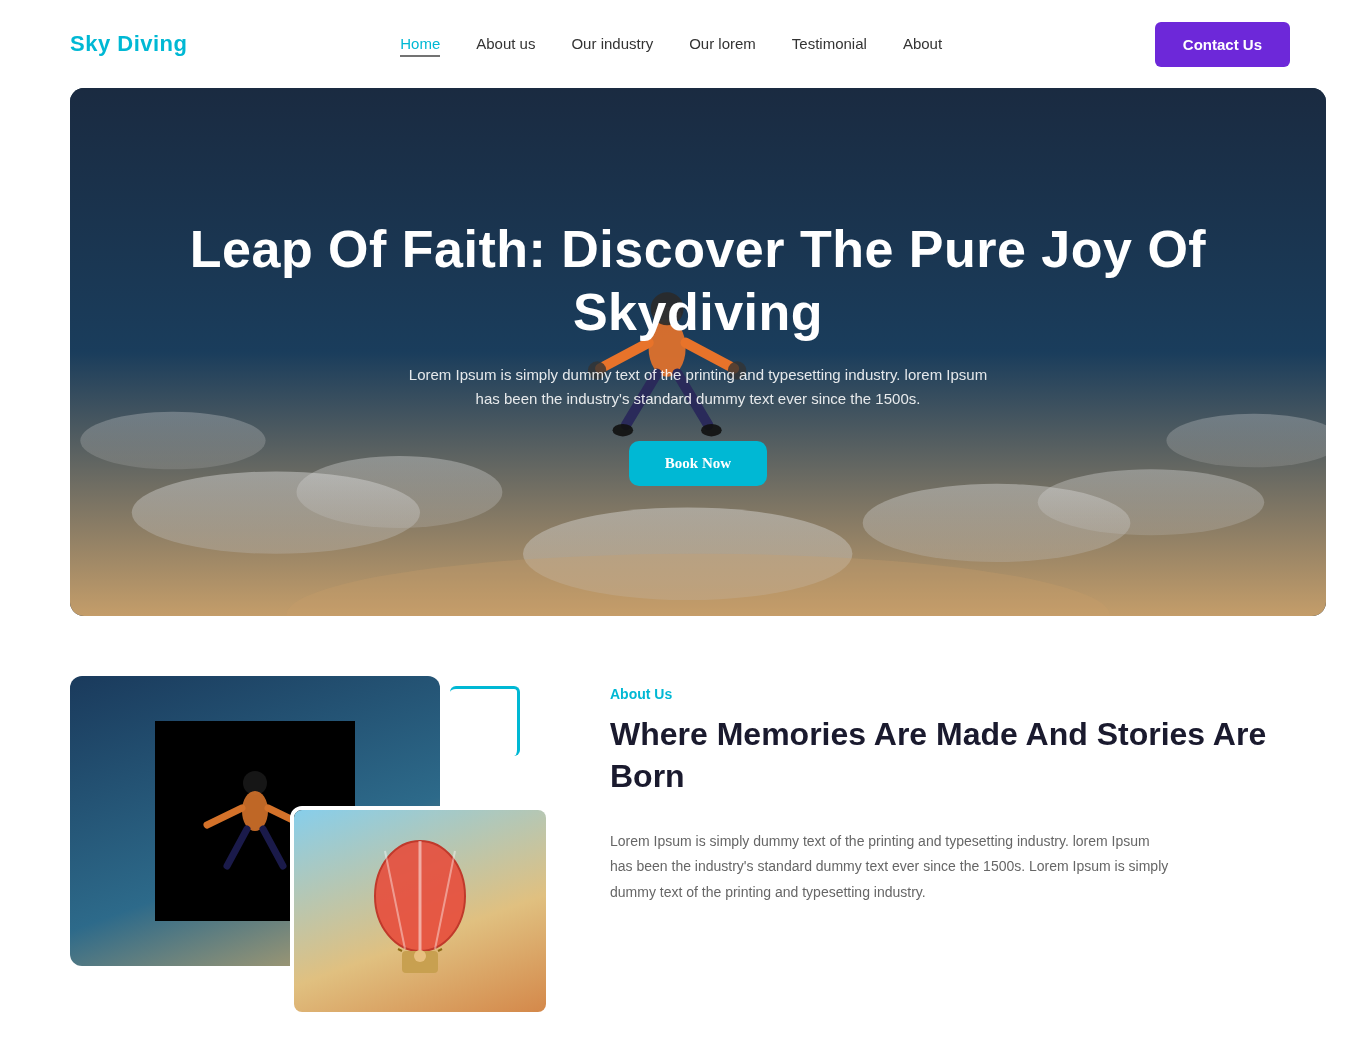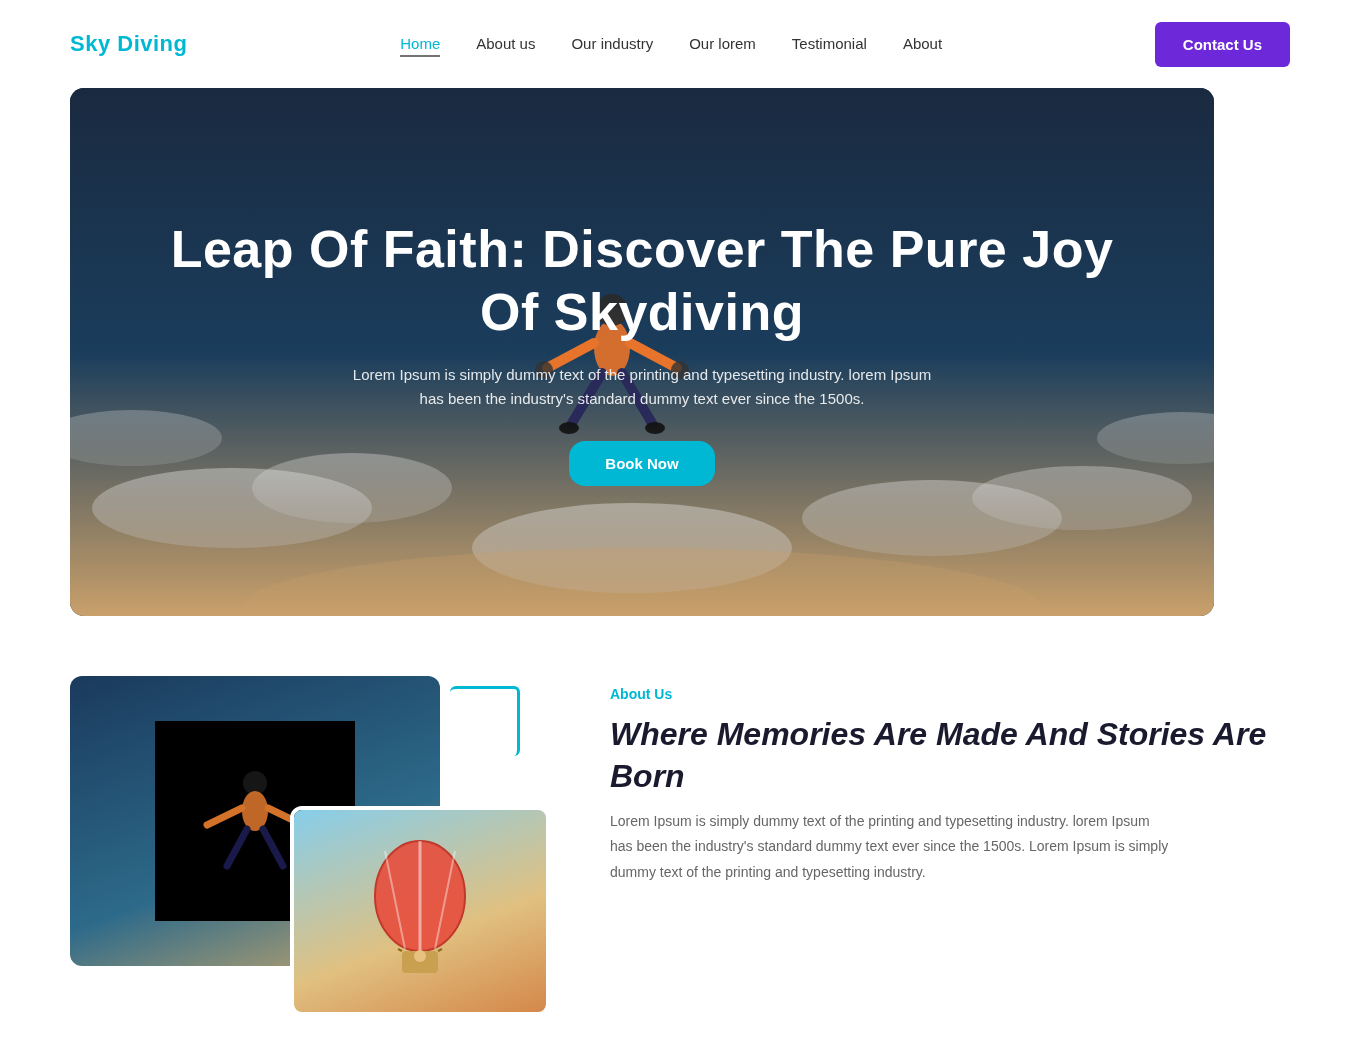--- a/index.html
+++ b/index.html
@@ -63,21 +63,21 @@
       border-radius: 6px;
       padding: 14px 28px;
       font-size: 15px;
       font-weight: 600;
       cursor: pointer;
     }
 
     
     .hero {
       position: relative;
-      width: 1144px;
+      width: 1256px;
       margin: 0 70px;
       height: 528px;
       border-radius: 14px;
       overflow: hidden;
       background: linear-gradient(rgba(20,40,60,0.55), rgba(20,40,60,0.55)),
         radial-gradient(ellipse at 60% 40%, #2d6a8a 0%, #1a3a55 40%, #0d1f2d 100%);
       display: flex;
       flex-direction: column;
       align-items: center;
       justify-content: center;
@@ -112,25 +112,26 @@
       color: rgba(255,255,255,0.88);
       max-width: 580px;
       margin: 0 auto 30px;
       line-height: 1.6;
     }
 
     .book-btn {
       background: #00b8d4;
       color: #fff;
       border: none;
-      border-radius: 16px;
+      border-radius: 10px;
       padding: 14px 36px;
       font-size: 15px;
       font-weight: 600;
       cursor: pointer;
+      font-family: Liberation Serif, serif;
     }
 
     
     .about-section {
       display: flex;
       align-items: flex-start;
       gap: 60px;
       padding: 60px 70px 40px;
     }
 
@@ -206,22 +207,21 @@
       font-size: 14px;
       font-weight: 600;
       margin-bottom: 12px;
     }
 
     .about-heading {
       font-size: 32px;
       font-weight: 700;
       color: #1a1a2e;
       line-height: 1.3;
-      margin-bottom: 12px;
-      font-style: italic;
+      margin-bottom: 32px;
     }
 
     .about-desc {
       font-size: 14px;
       color: #666;
       line-height: 1.8;
       max-width: 560px;
     }
   </style>
 </head>

